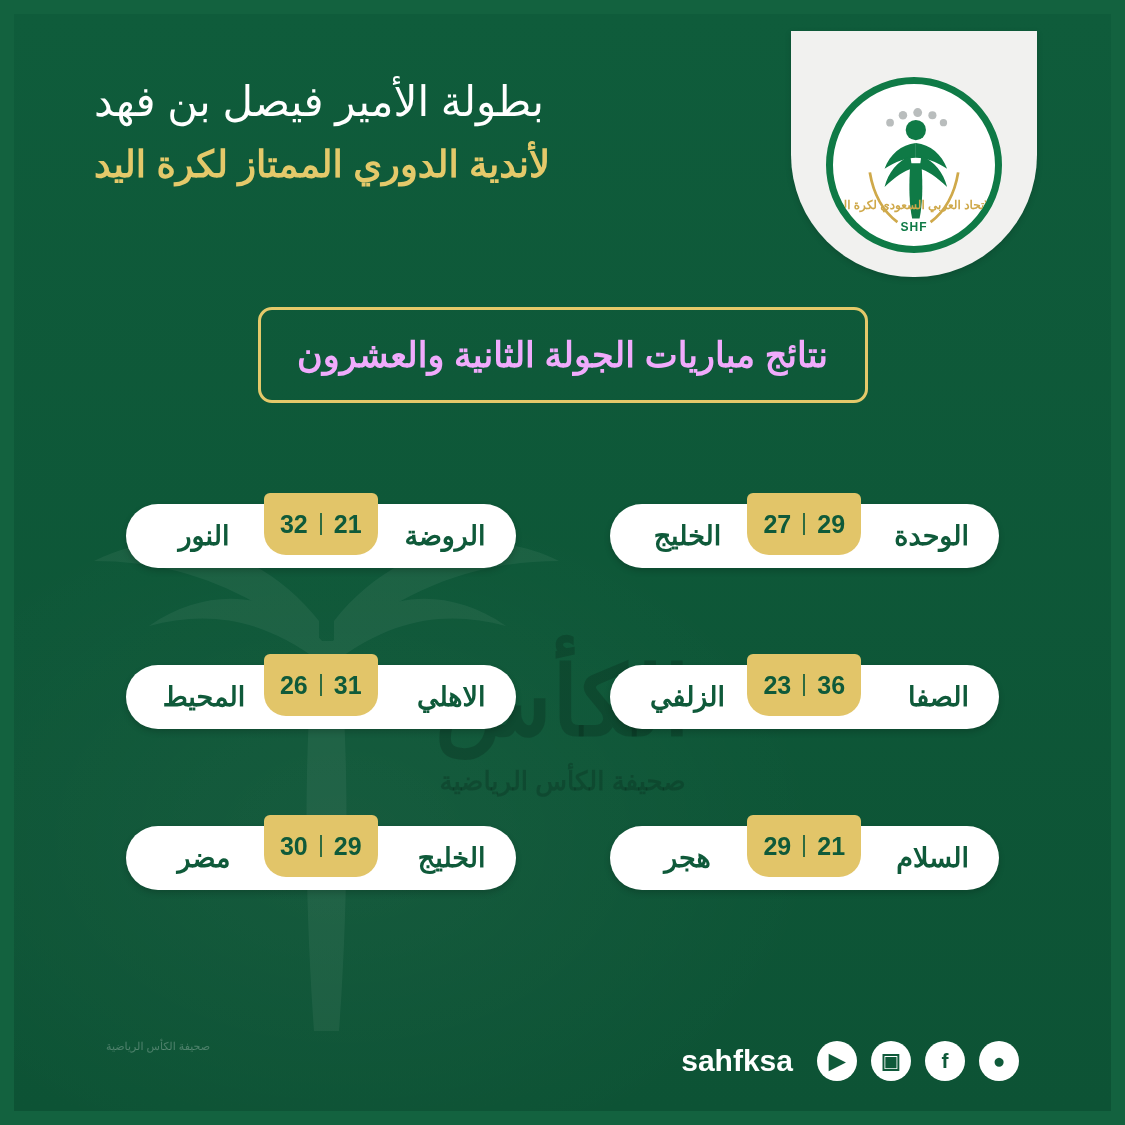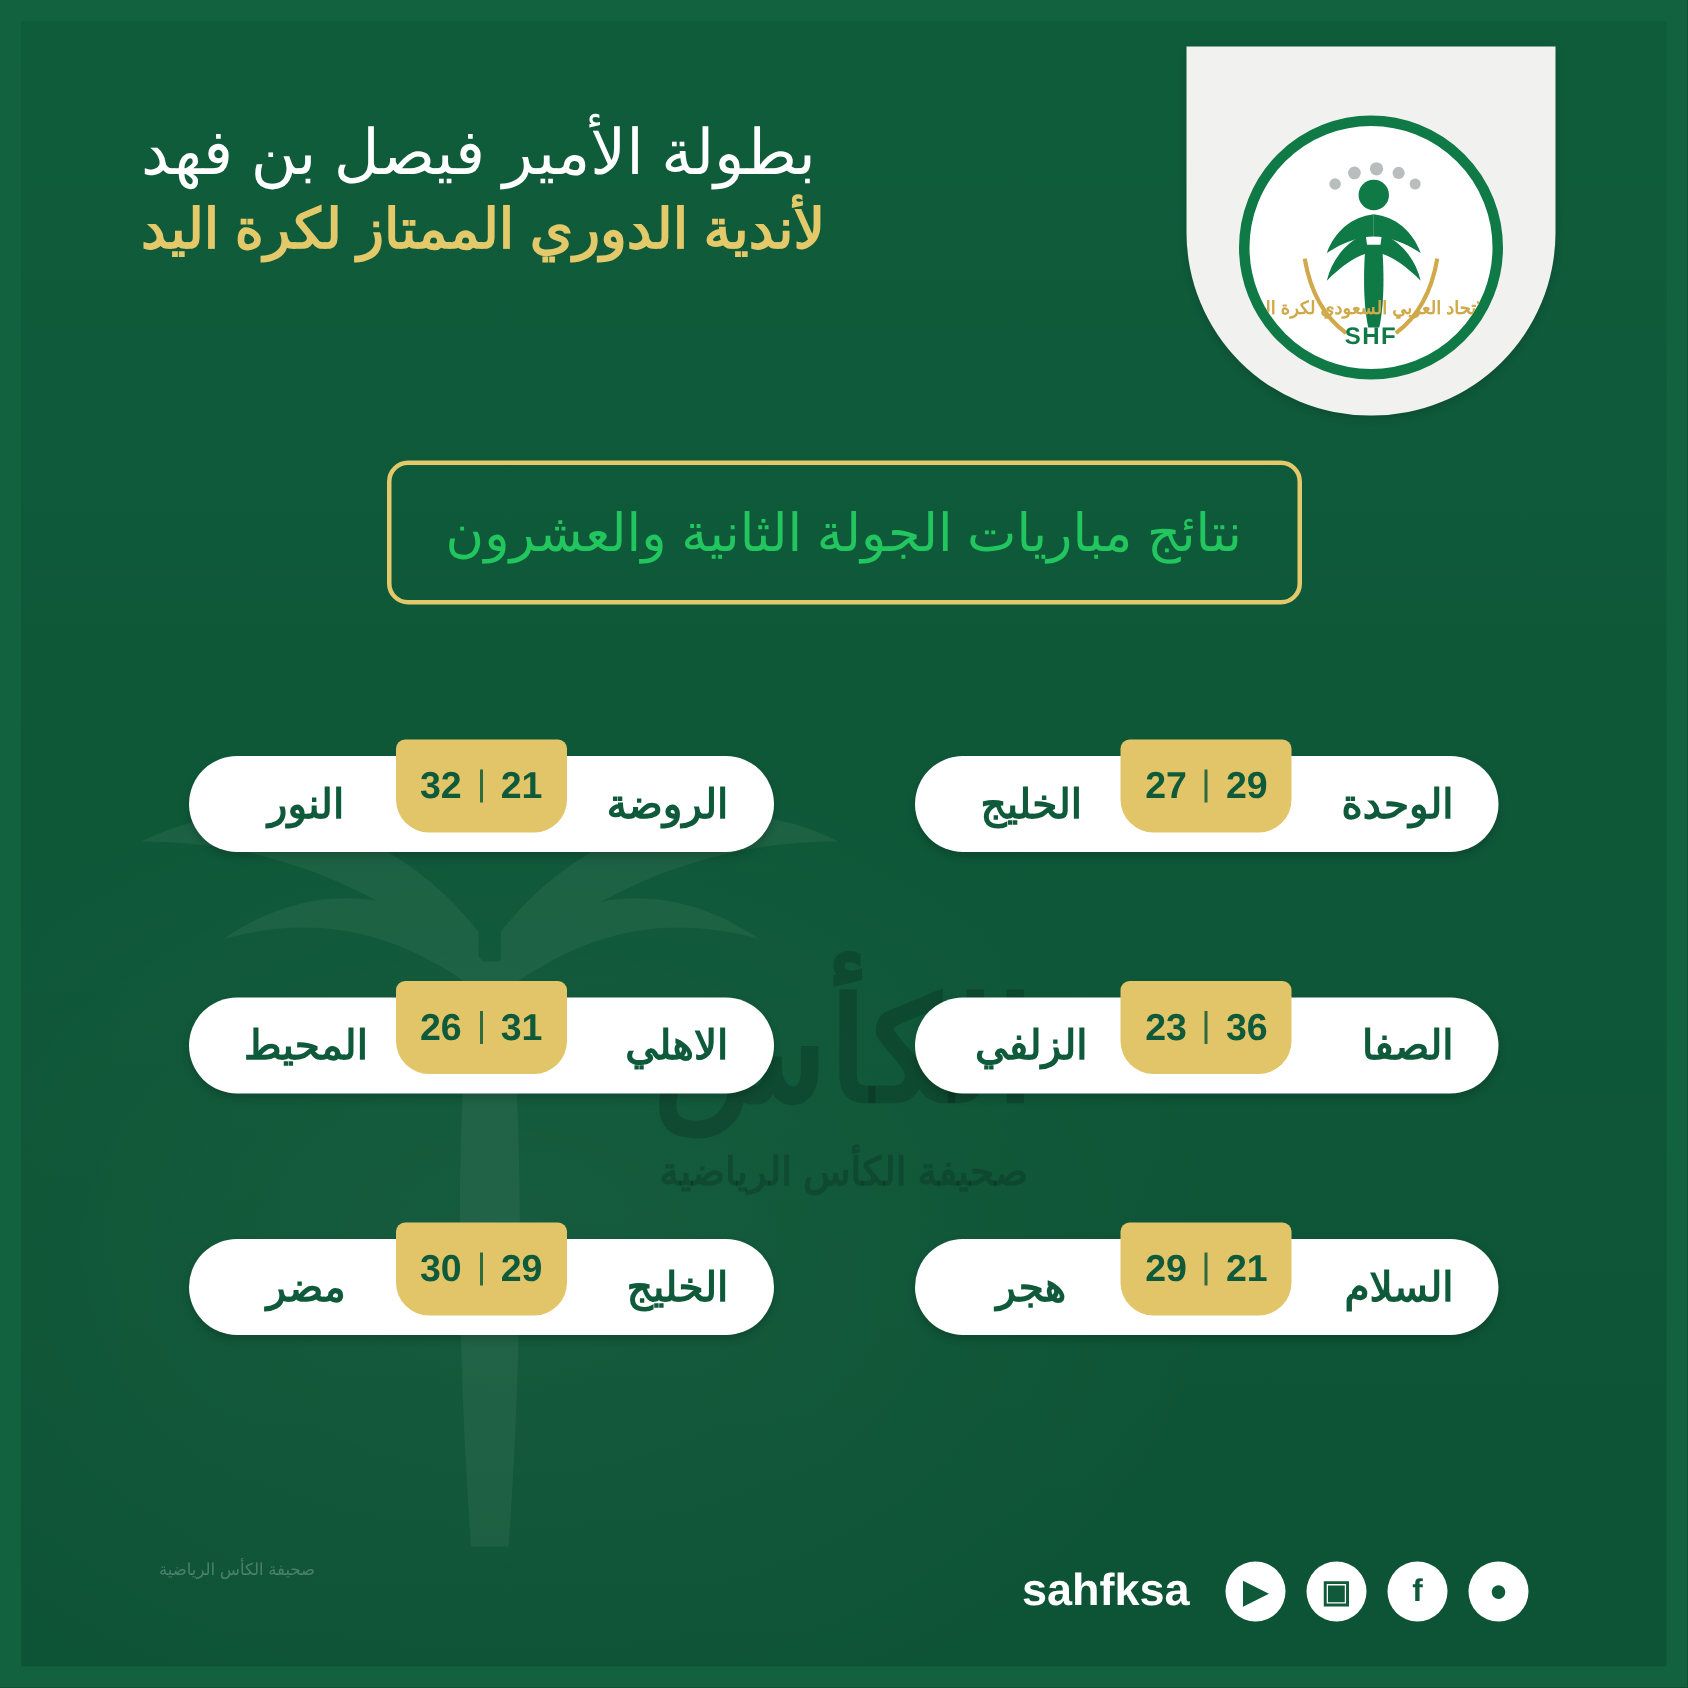--- a/index.html
+++ b/index.html
@@ -96,21 +96,21 @@
   .logo-inner {
     position: absolute;
     inset: 0;
   }
   .logo-shf {
     position: absolute;
     bottom: 12px;
     left: 0;
     right: 0;
     text-align: center;
-    font-size: 16px;
+    font-size: 12px;
     font-weight: bold;
     color: #0f7a46;
     letter-spacing: 1px;
   }
   .logo-arabic {
     position: absolute;
     bottom: 34px;
     left: 0;
     right: 0;
     text-align: center;
@@ -135,42 +135,43 @@
     font-weight: normal;
     line-height: 1.25;
     text-align: left;
     padding-right: 0;
   }
   .title-sub {
     color: #e4c96a;
     font-size: 37px;
     font-weight: bold;
     line-height: 1.3;
+    margin-top: 12px;
     text-align: left;
   }
 
   
   .round-box {
     position: absolute;
     top: 293px;
     left: 50%;
     transform: translateX(-50%);
     width: 610px;
     height: 96px;
     border: 3px solid #e4c96a;
     border-radius: 14px;
     display: flex;
     align-items: center;
     justify-content: center;
     box-sizing: border-box;
   }
   .round-text {
-    color: #22c55e;
+    color: #f0abfc;
     font-size: 35px;
-    font-weight: normal;
+    font-weight: bold;
     white-space: nowrap;
   }
 
   
   .matches {
     position: absolute;
     top: 490px;
     left: 0;
     width: 100%;
     padding: 0 112px;

